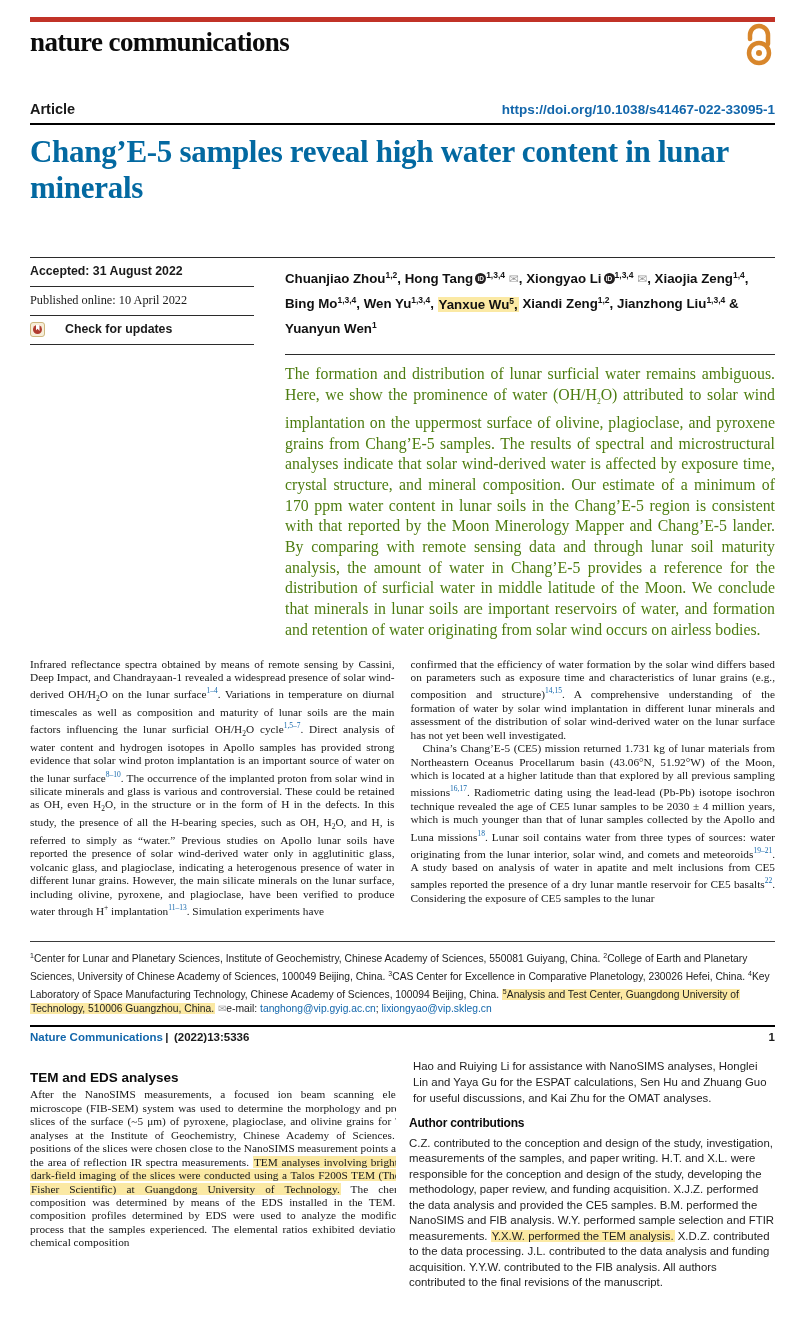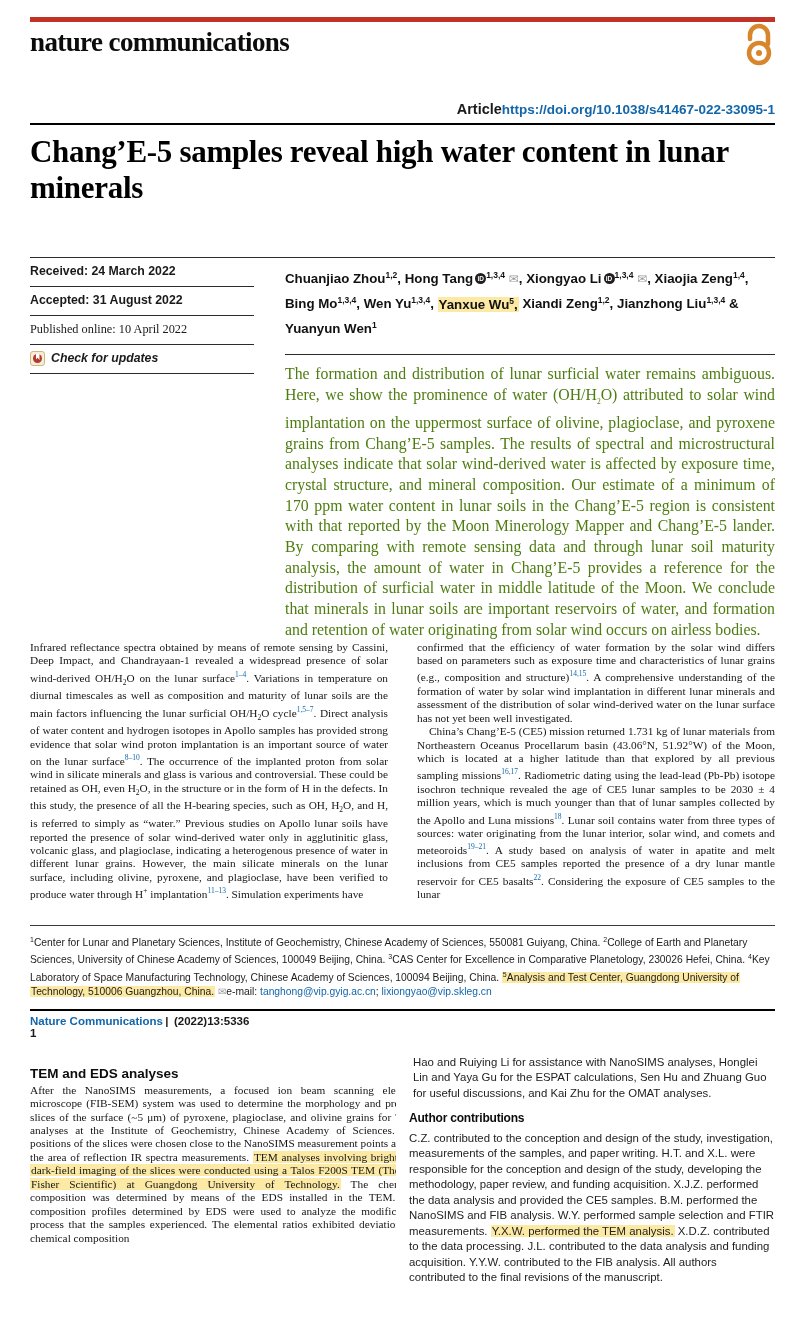--- a/index.html
+++ b/index.html
@@ -11,39 +11,39 @@
   }
   
   .redbar { margin-top:17px; height:5px; background:#c13327; }
   .masthead { position:relative; height:52px; }
   .logo {
     font-family:"Liberation Serif", serif; font-weight:700;
     font-size:27px; letter-spacing:-0.6px; color:#0c0c0c; padding-top:5px;
   }
   .oa-icon { position:absolute; right:0; top:1px; }
   .article-row {
-    margin-top:27px; display:flex; justify-content:flex-end; align-items:flex-end;
+    margin-top:27px; display:flex; justify-content:space-between; align-items:flex-end;
     font-size:14.5px; font-weight:700;
   }
   .doi { color:#1266ab; text-decoration:none; font-size:13.5px; font-weight:700; }
   .rule-dark { border:none; border-top:2px solid #000; margin:6px 0 0 0; }
   h1.title {
     margin:9px 0 0 0; font-family:"Liberation Serif", serif; font-weight:700;
-    font-size:31px; line-height:36px; letter-spacing:-0.3px; color:#000000;
+    font-size:31px; line-height:36px; letter-spacing:-0.3px; color:#0369a1;
     max-width:700px;
   }
   
   .top-grid { margin-top:51px; border-top:1px solid #2b2b2b; display:flex; }
   .meta-col { width:224px; margin-right:31px; flex:0 0 auto; }
   .meta-item {
     border-bottom:1px solid #2b2b2b; padding:6px 0 7px 0;
     font-size:12.3px; font-weight:700; line-height:15px;
   }
   .meta-item.serif { font-family:"Liberation Serif", serif; font-weight:400; }
-  .cfu { display:flex; align-items:center; gap:6px; cursor:pointer;font-style:italic; }
+  .cfu { display:flex; align-items:center; gap:20px; cursor:pointer; }
   .cfu-icon {
     width:15px; height:15px; background:#f7edd8; border:1px solid #cdb77f;
     border-radius:3px; display:inline-flex; align-items:center; justify-content:center;
     box-sizing:border-box; flex:0 0 auto;
   }
   .cfu-dot { width:9px; height:9px; background:#b03a2e; border-radius:50%; position:relative; }
   .cfu-dot::after {
     content:""; position:absolute; left:2.5px; top:0; width:4px; height:6px; background:#fff;
     clip-path:polygon(0 0,100% 0,100% 100%,50% 62%,0 100%);
   }
@@ -58,43 +58,43 @@
     text-align:center; line-height:11px; vertical-align:2px; margin-left:2px;
   }
   .env { color:#9a9a9a; font-weight:400; font-size:12px; }
   .abstract {
     border-top:1px solid #2b2b2b; margin-top:15px; padding-top:9px;
     font-family:"Liberation Serif", serif; font-size:15.8px; line-height:20.7px;
     text-align:justify; color:#4d7c0f;
   }
   
   .body-cols {
-    display:flex; gap:29px;
+    margin-top:17px; display:flex; gap:16px;
     font-family:"Liberation Serif", serif; font-size:11.3px; line-height:13.45px;
-    text-align:justify; color:#161616;align-items:flex-end;
+    text-align:justify; color:#161616;
   }
   .body-cols .col { flex:1 1 0; min-width:0; }
   .body-cols p { margin:0; }
   .body-cols p.indent { text-indent:12px; }
   sub { font-size:7.5px; }
   sup.ref { font-size:7.5px; color:#1266ab; }
   sup.plus { font-size:7.5px; }
   
   .affil-rule { border:none; border-top:1px solid #3a3a3a; margin:23px 0 0 0; }
   .affils {
     margin-top:7px; font-size:10.3px; line-height:14.2px; color:#1c1c1c;
   }
   .affils sup { font-size:7px; }
   .link { color:#1266ab; text-decoration:none; }
   .env-sm { color:#9a9a9a; font-size:10px; }
   
   .footer-rule { border:none; border-top:2px solid #000; margin:9px 0 0 0; }
   .footer-row {
     margin-top:4px; display:flex; justify-content:space-between; align-items:baseline;
-    font-size:11.5px; font-weight:700;flex-direction:column;
+    font-size:11.5px; font-weight:700;
   }
   .fj { color:#1266ab; }
   
   .methods-cols { margin-top:12px; display:flex; gap:13px; }
   .m-left { flex:1 1 0; min-width:0; padding-top:15px; overflow:hidden; }
   .m-left h3 {
     margin:0 0 3px 0; font-size:13.5px; font-weight:700; color:#0c0c0c;
   }
   .m-left .mtext {
     width:389px; font-family:"Liberation Serif", serif; font-size:11.3px;
@@ -122,21 +122,20 @@
   </div>
   <div class="article-row">
     <span>Article</span>
     <a class="doi" href="#">https://doi.org/10.1038/s41467-022-33095-1</a>
   </div>
   <hr class="rule-dark">
   <h1 class="title">Chang’E-5 samples reveal high water content in lunar minerals</h1>
 
   <section class="top-grid">
     <aside class="meta-col">
-      <div class="meta-item">Received: 24 March 2022</div>
       <div class="meta-item">Accepted: 31 August 2022</div>
       <div class="meta-item serif">Published online: 10 April 2022</div>
       <div class="meta-item cfu">
         <span class="cfu-icon">
             <span class="cfu-dot"></span>
           </span>
         <span>Check for updates</span>
       </div>
     </aside>
     <div class="right-col">

